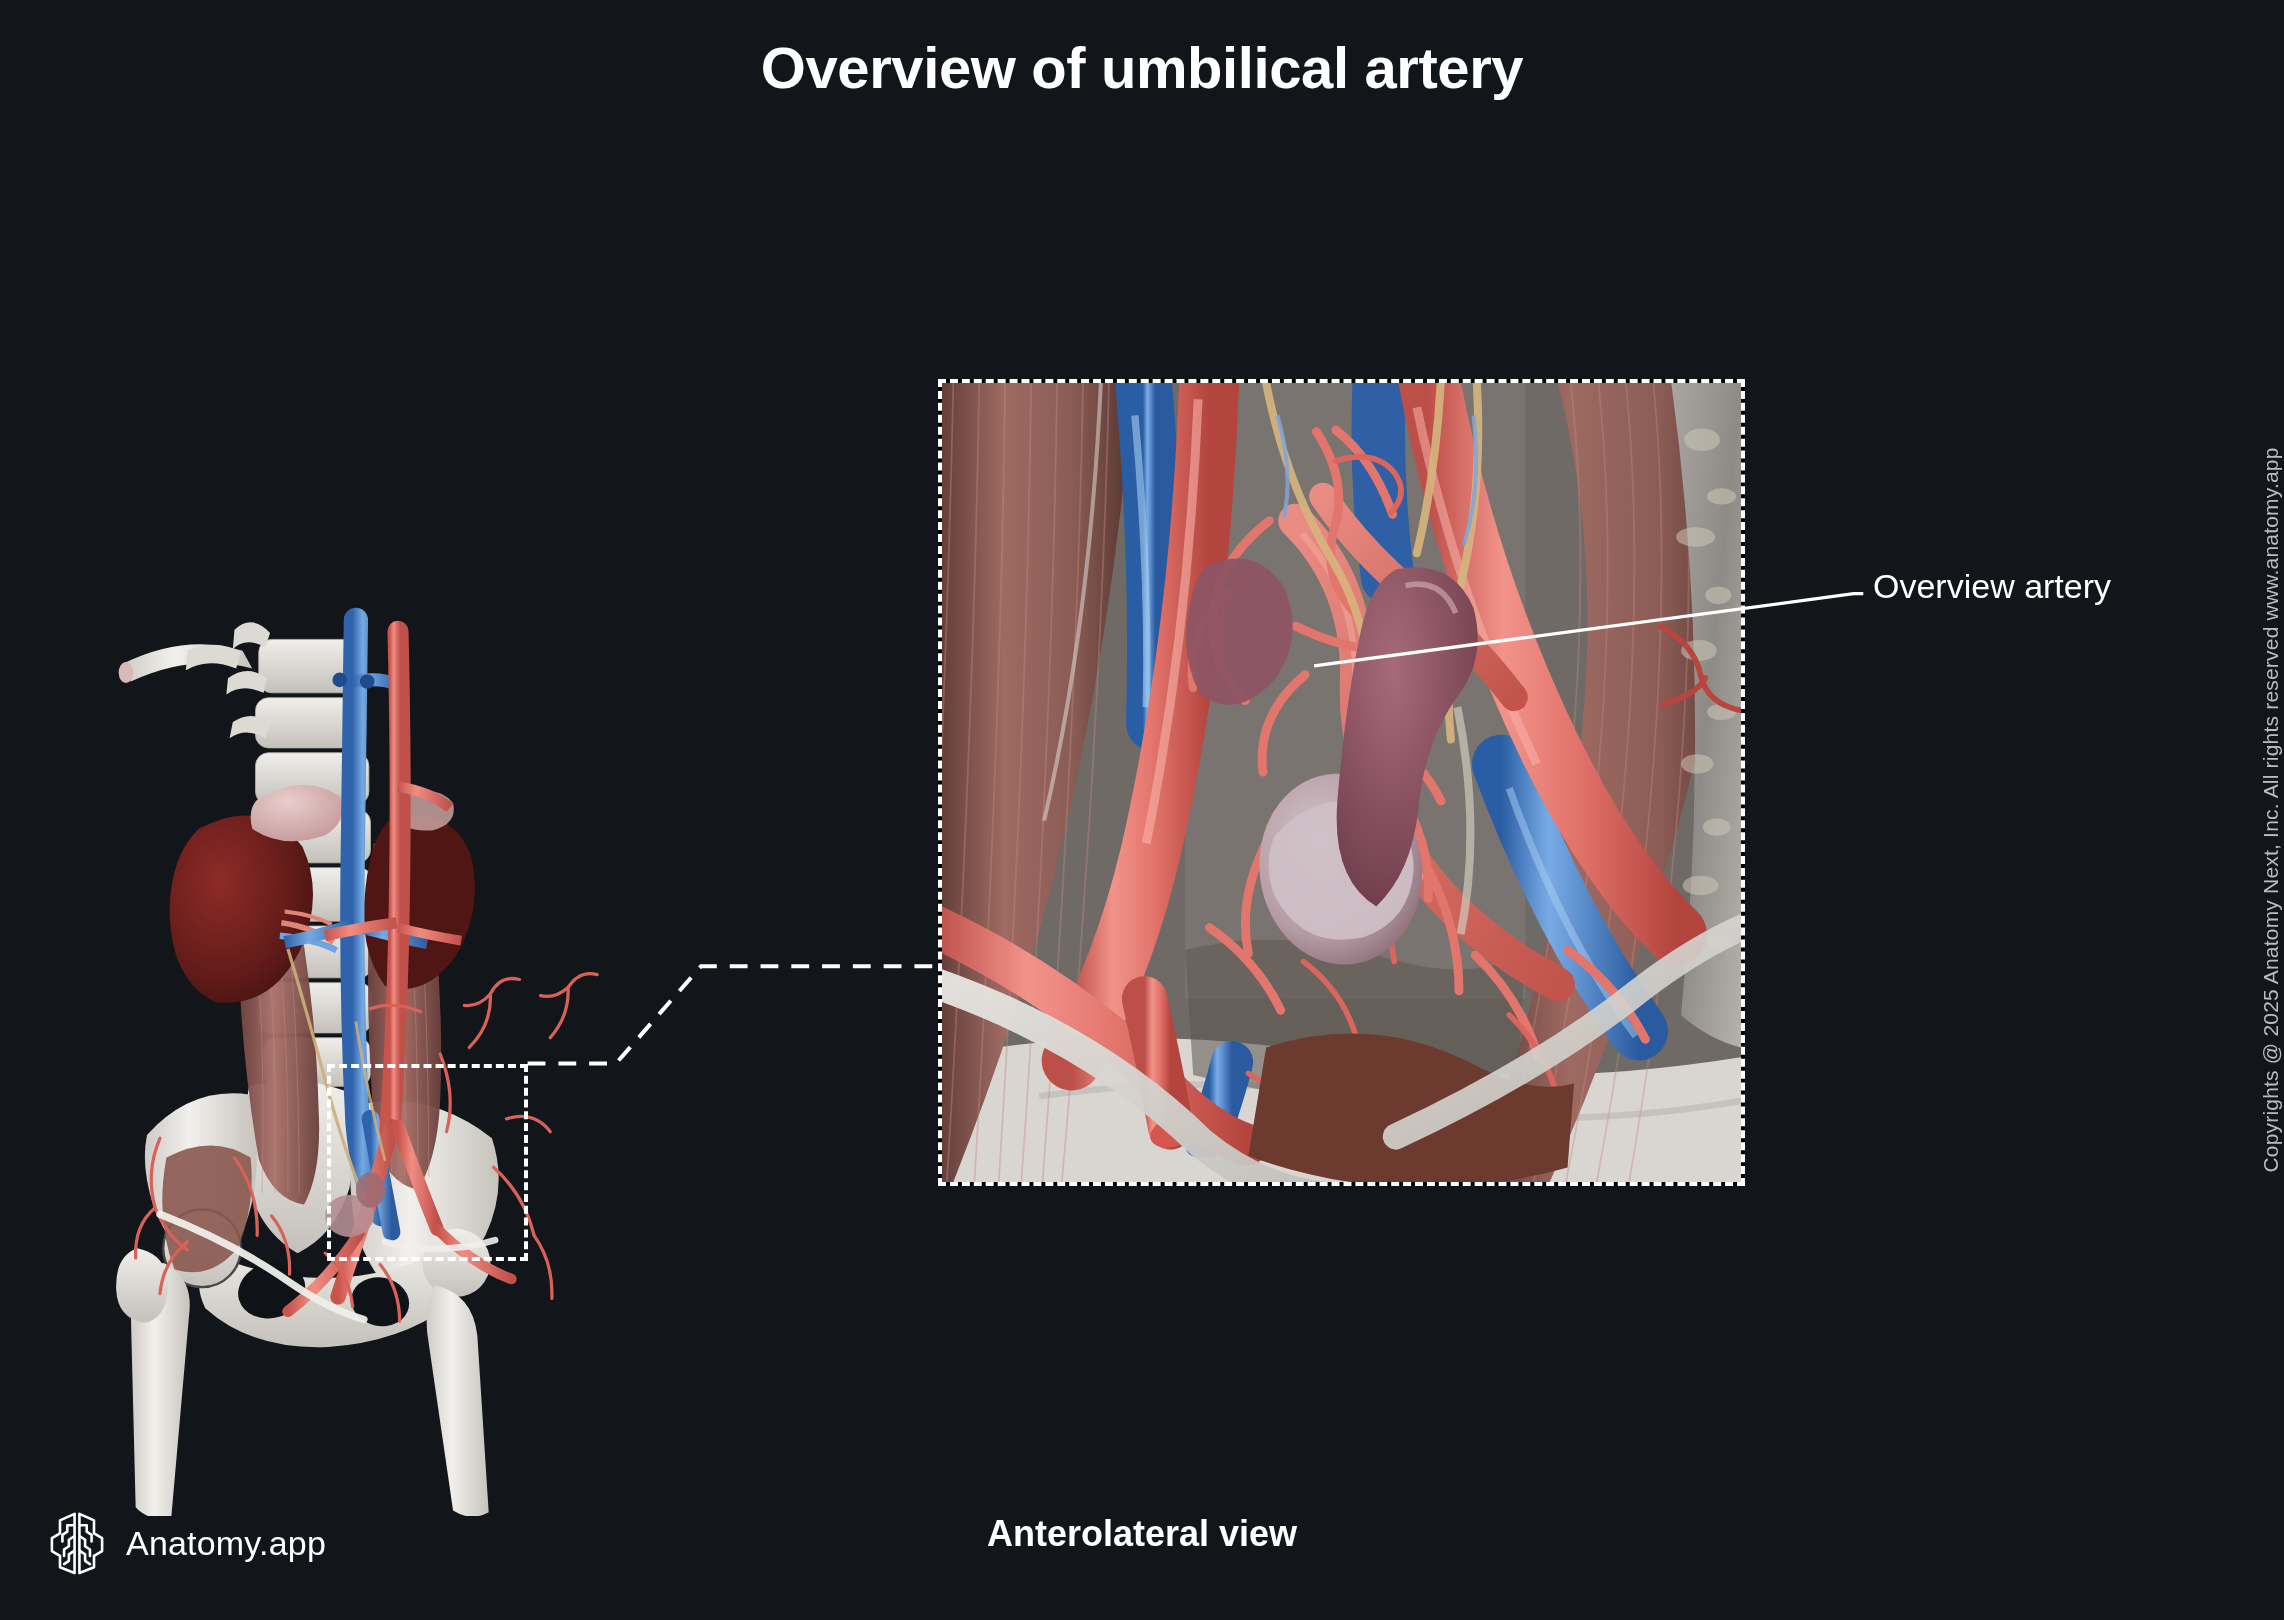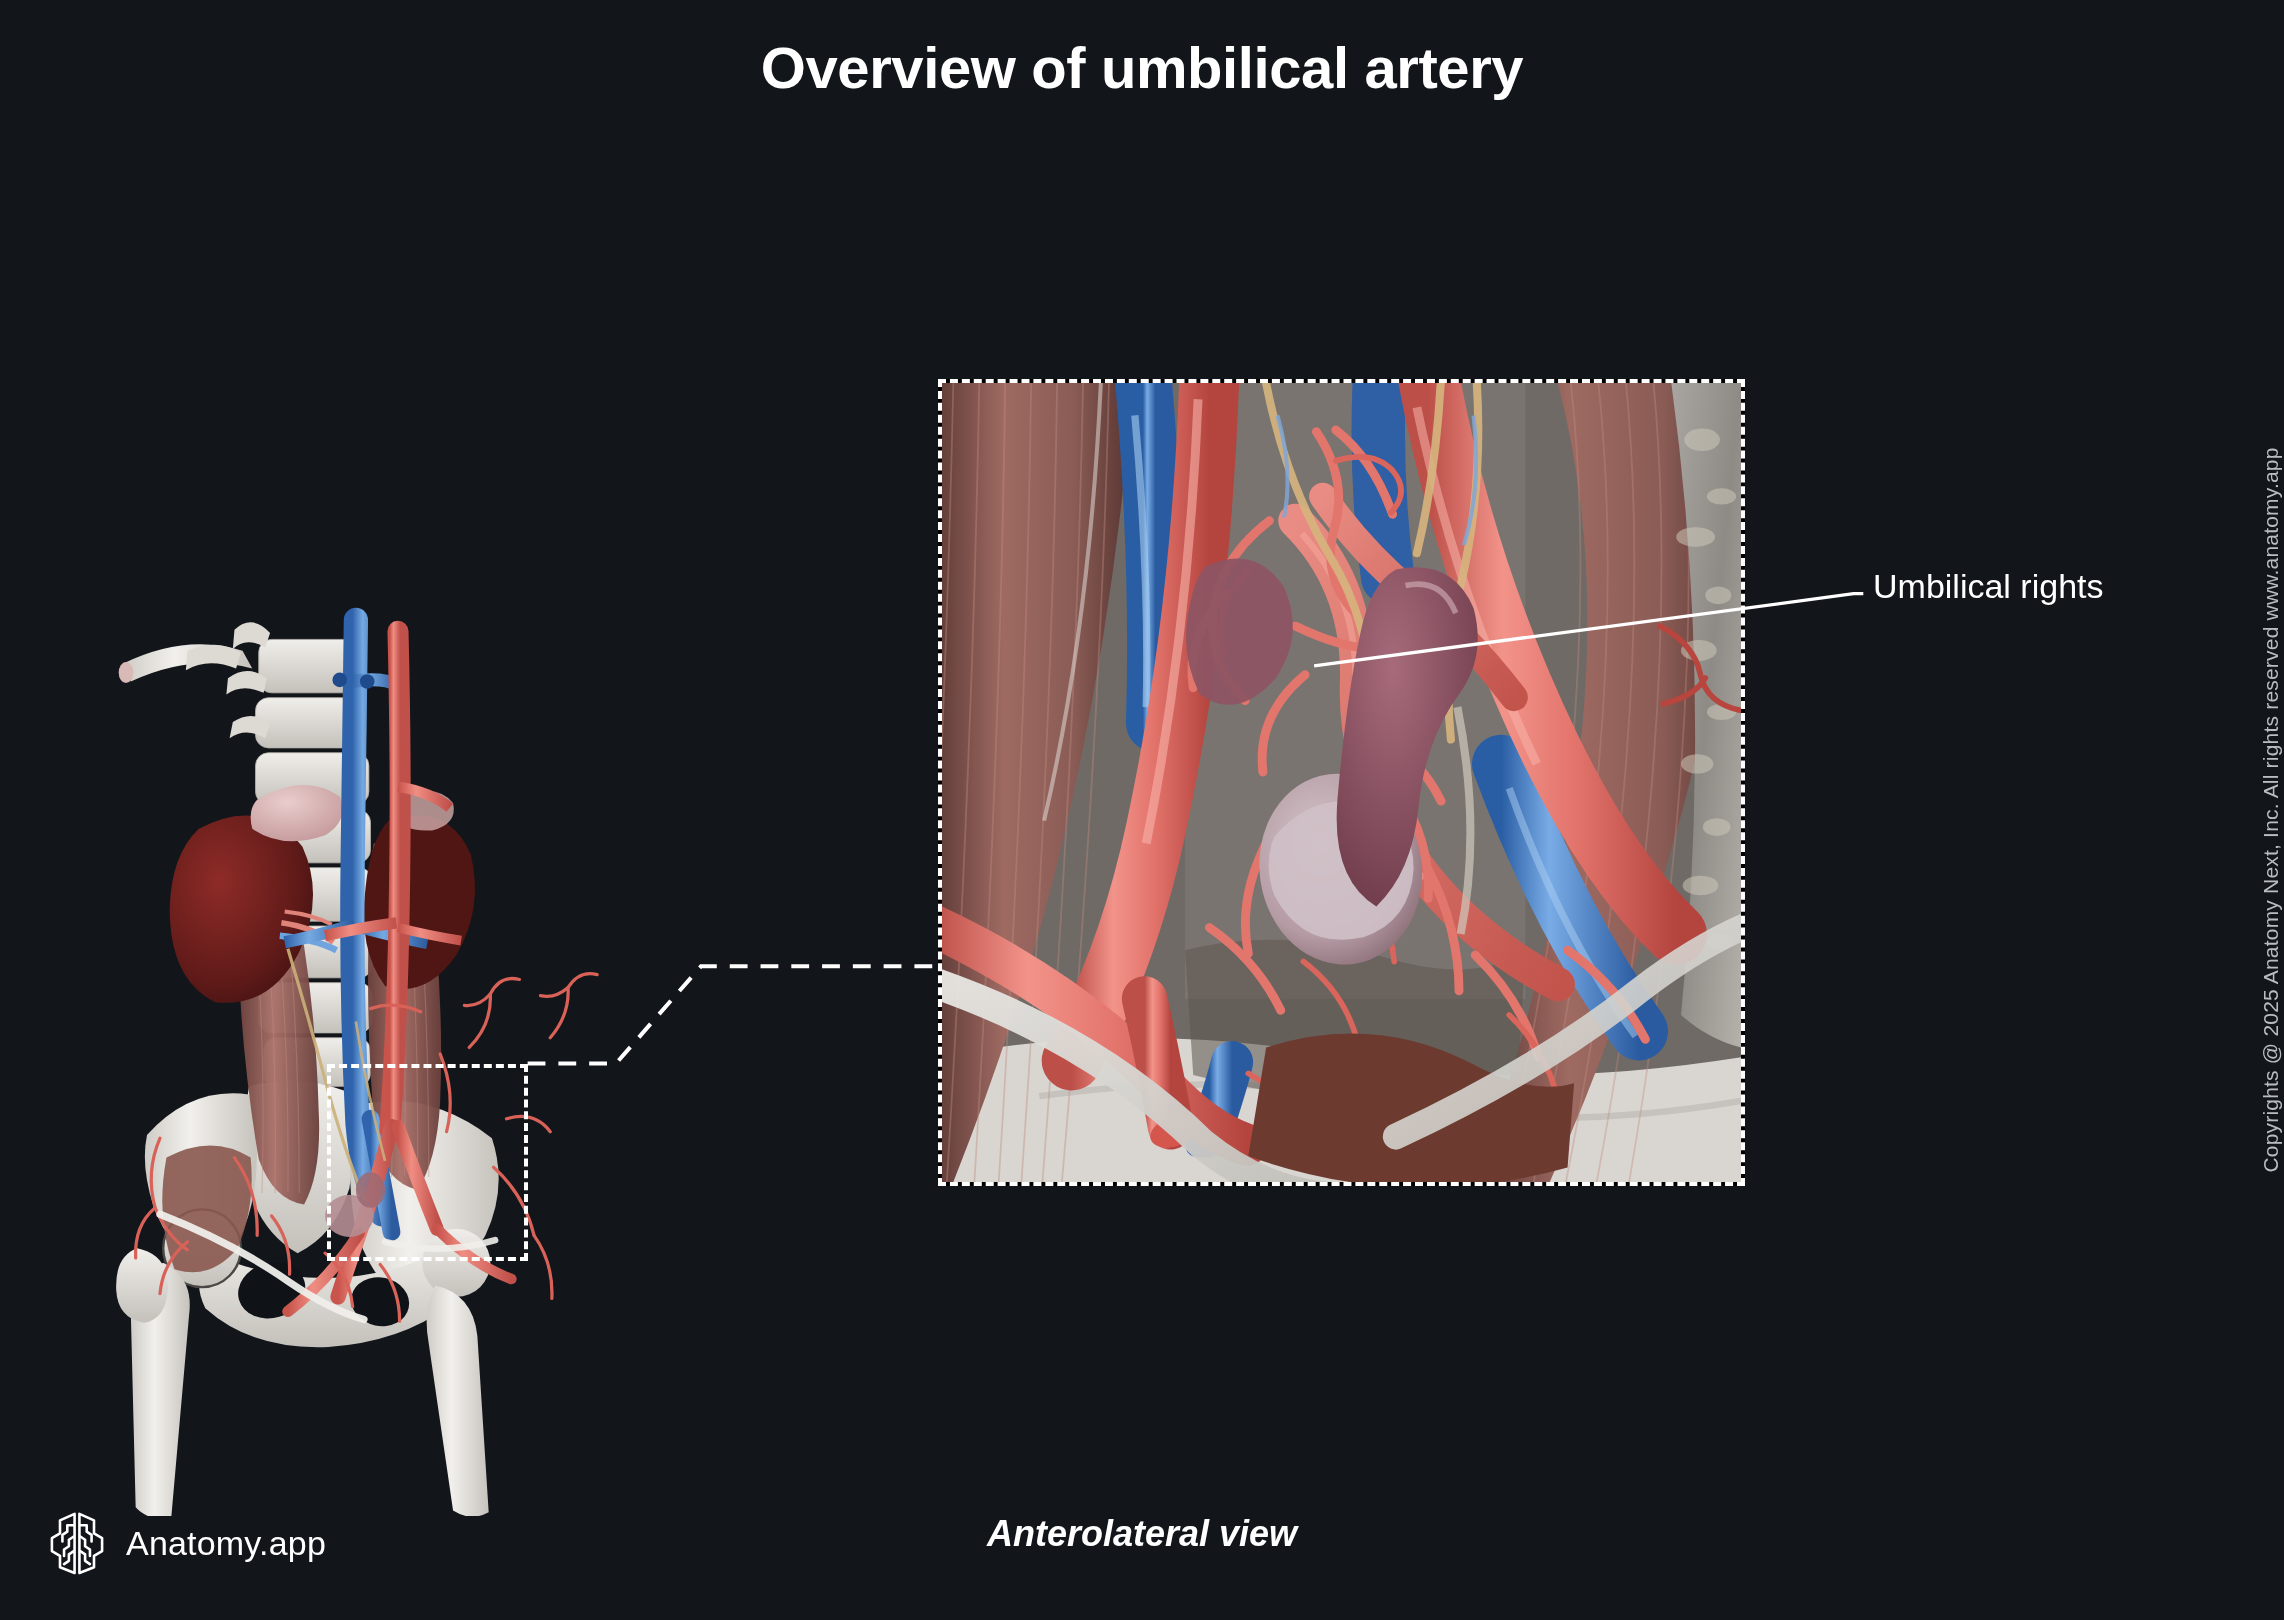--- a/index.html
+++ b/index.html
@@ -16,21 +16,21 @@
     position:absolute; top:34px; left:0; width:2284px;
     text-align:center;
     font-size:58px; font-weight:bold; color:#ffffff;
     letter-spacing:-0.4px;
   }
 
   
   #view-caption {
     position:absolute; top:1513px; left:0; width:2284px;
     text-align:center;
-    font-size:36px; font-weight:bold; color:#ffffff;font-style:italic;
+    font-size:36px; font-weight:bold; color:#ffffff;
   }
 
   
   #logo { position:absolute; left:47px; top:1509px; display:flex; align-items:center; gap:19px; }
   #logo-mark { width:60px; height:68px; }
   #logo-text { font-size:34px; color:#ffffff; letter-spacing:0.2px; }
 
   
   #copyright {
     position:absolute; right:-11.3px; top:0; height:1620px; width:49px;
@@ -403,21 +403,21 @@
   <path d="M560 930 q180 -84 300 -180 q70 -54 136 -82" stroke="url(#iLig)" stroke-width="32" fill="none" stroke-linecap="round" opacity="0.9"></path>
 
   <path d="M636 400 q30 150 4 280" stroke="#cfc9be" stroke-width="10" fill="none" opacity="0.7"></path>
 </svg>
 </div>
 </div>
 
 <svg class="overlay" viewBox="0 0 2819 2000" width="2284" height="1620">
   <polyline points="1622,822 2288,733 2300,733" fill="none" stroke="#ffffff" stroke-width="4"></polyline>
 </svg>
-<div id="label-umbilical-artery">Umbilical rights</div>
+<div id="label-umbilical-artery">Overview artery</div>
 
 <div id="view-caption">Anterolateral view</div>
 
 <div id="logo">
   <span id="logo-mark">
     <svg viewBox="0 0 74 84" width="60" height="68" fill="none" stroke="#ffffff" stroke-width="3.2" stroke-linejoin="round" stroke-linecap="round">
       <path d="M34 6 L16 14 L16 30 L6 36 L6 52 L16 58 L16 72 L34 79 Z"></path>
       <path d="M40 6 L58 14 L58 30 L68 36 L68 52 L58 58 L58 72 L40 79 Z"></path>
       <path d="M25 20 L33 20 M25 20 L25 28 M25 28 L19 32 M19 32 L19 40"></path>
       <path d="M33 34 L27 38 M27 38 L27 46 M27 46 L21 50 M21 50 L21 58"></path>

